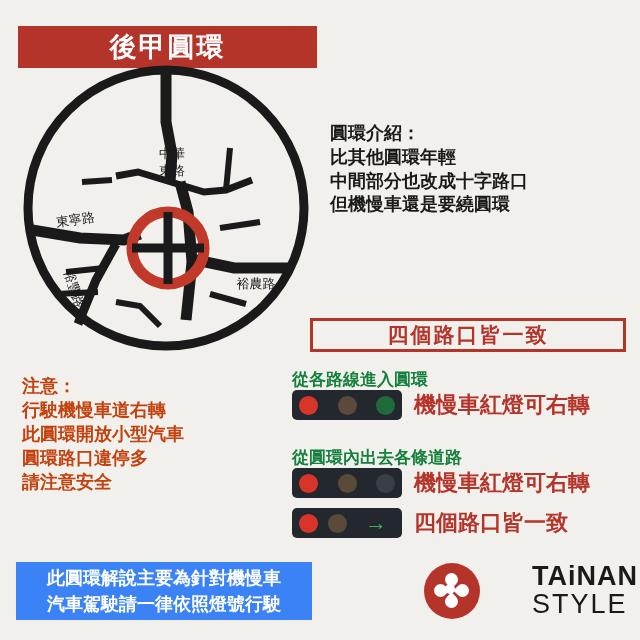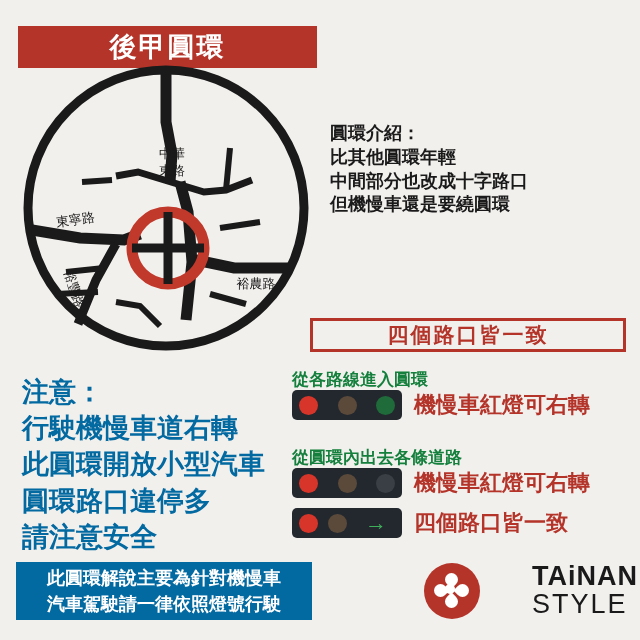--- a/index.html
+++ b/index.html
@@ -143,35 +143,35 @@
 
   
   .notice {
     position: absolute;
     left: 22px;
     top: 374px;
     width: 290px;
   }
   .notice div {
     font-family: "Liberation Serif", serif;
-    font-size: 27px;
-    color: #0369a1;
+    font-size: 18px;
+    color: #c2410c;
     font-weight: bold;
     line-height: 1.34;
     white-space: nowrap;
   }
 
   
   .footer-banner {
     position: absolute;
     left: 16px;
     top: 562px;
     width: 296px;
     height: 58px;
-    background: #0369a1;
+    background: #3b82f6;
     display: flex;
     flex-direction: column;
     align-items: center;
     justify-content: center;
   }
   .footer-banner div {
     color: #ffffff;
     font-family: "Liberation Serif", serif;
     font-size: 18px;
     font-weight: bold;

